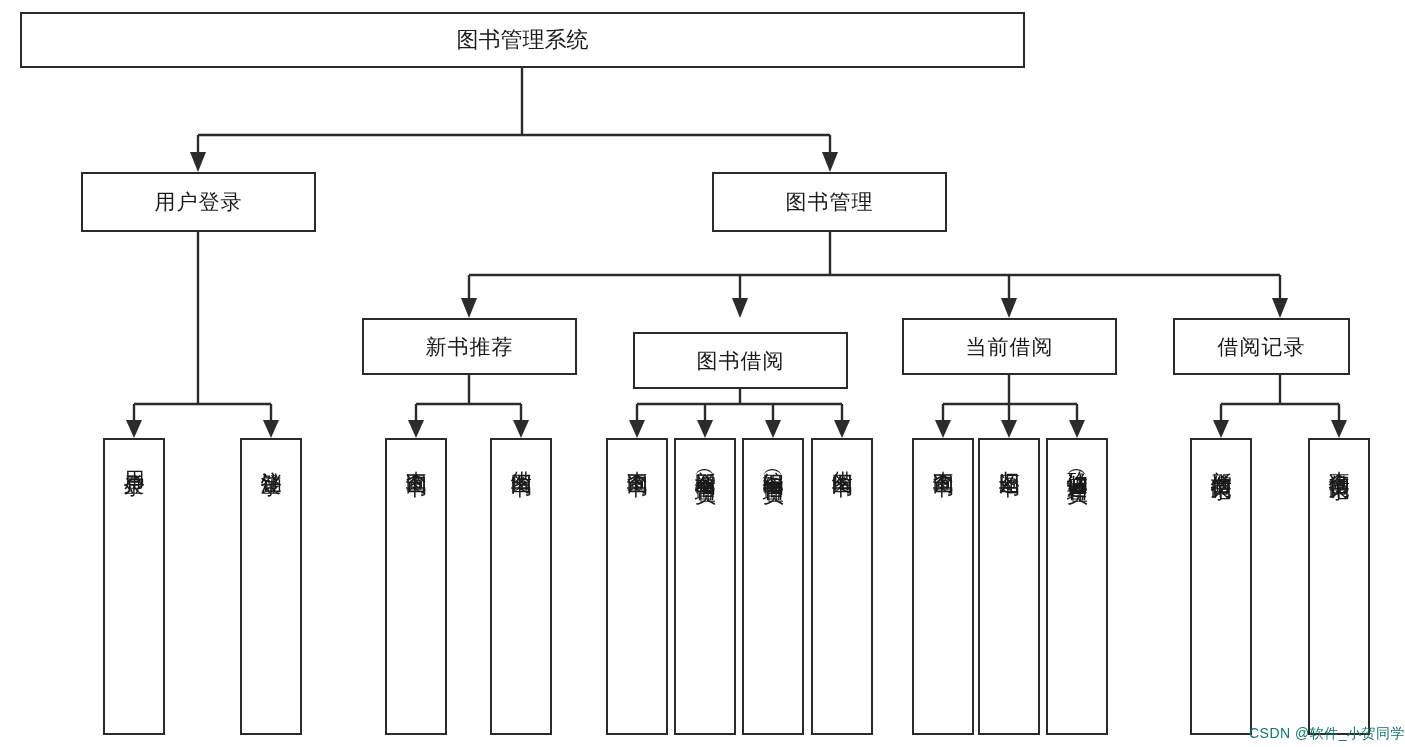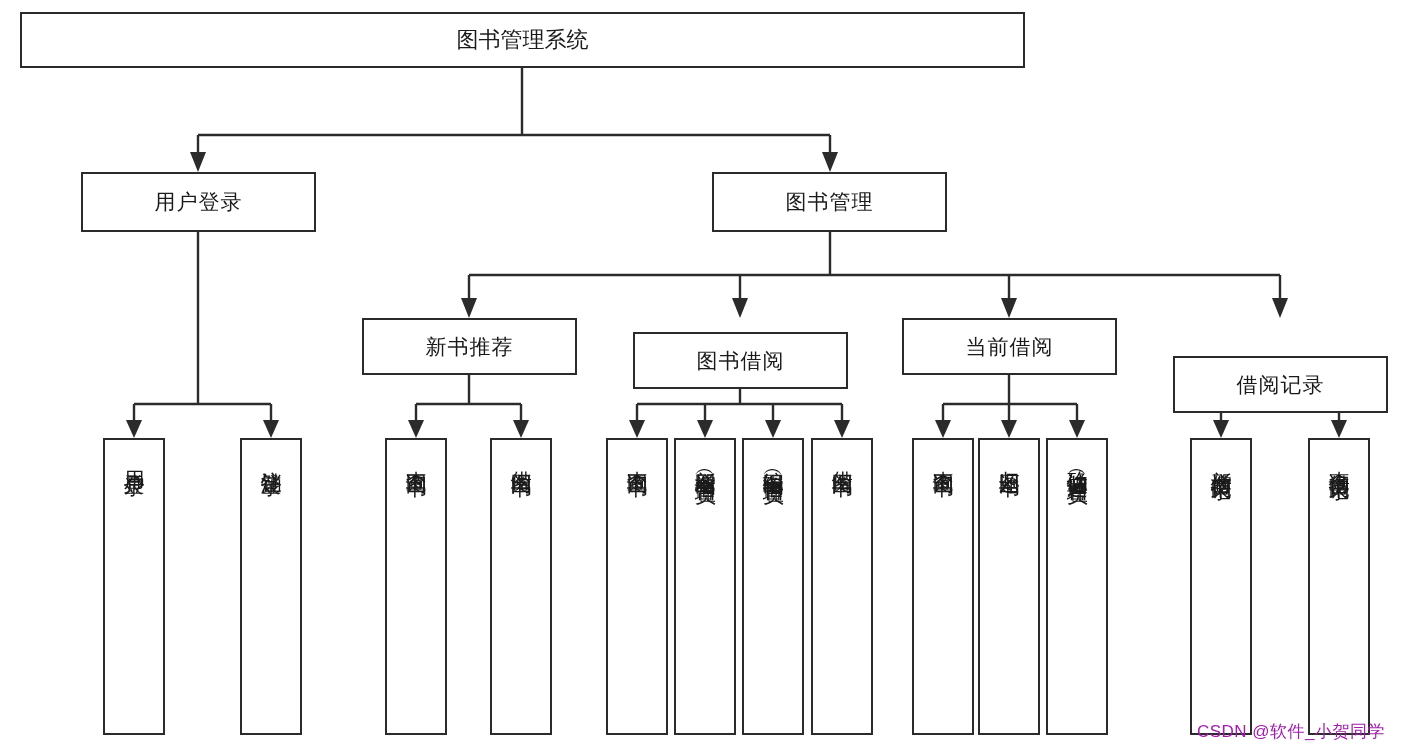--- a/index.html
+++ b/index.html
@@ -52,24 +52,24 @@
   .vtext {
     writing-mode: vertical-rl;
     text-orientation: upright;
     font-size: 21px;
     line-height: 1.08;
     letter-spacing: 2px;
     white-space: nowrap;
   }
   .watermark {
     position: absolute;
-    right: 20px;
+    right: 0;
     bottom: 4px;
-    font-size: 17px;
-    color: #a21caf;
+    font-size: 14px;
+    color: #0f766e;
     z-index: 5;
     white-space: nowrap;
     letter-spacing: 0.5px;
   }
 </style>
 </head>
 <body>
 
 <div id="canvas">
 
@@ -164,21 +164,21 @@
 
   <div class="node h" style="left:362px; top:318px; width:215px; height:57px;">
     <span>新书推荐</span>
   </div>
   <div class="node h" style="left:633px; top:332px; width:215px; height:57px;">
     <span>图书借阅</span>
   </div>
   <div class="node h" style="left:902px; top:318px; width:215px; height:57px;">
     <span>当前借阅</span>
   </div>
-  <div class="node h" style="left:1173px; top:318px; width:215px; height:57px;margin-top:38px;">
+  <div class="node h" style="left:1173px; top:318px; width:177px; height:57px;">
     <span>借阅记录</span>
   </div>
 
   <div class="node leaf" style="left:103px; top:438px; width:62px; height:297px;">
     <span class="vtext">用户登录</span>
   </div>
   <div class="node leaf" style="left:240px; top:438px; width:62px; height:297px;">
     <span class="vtext">注销登录</span>
   </div>
 

